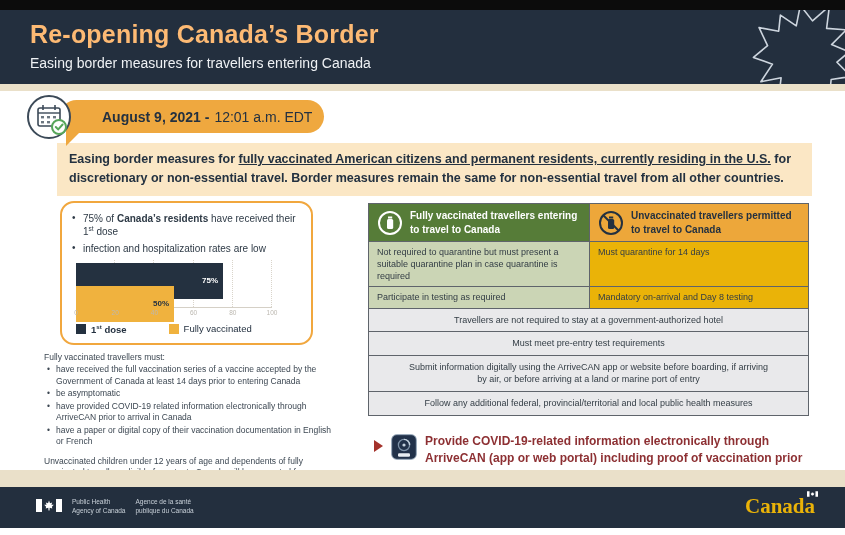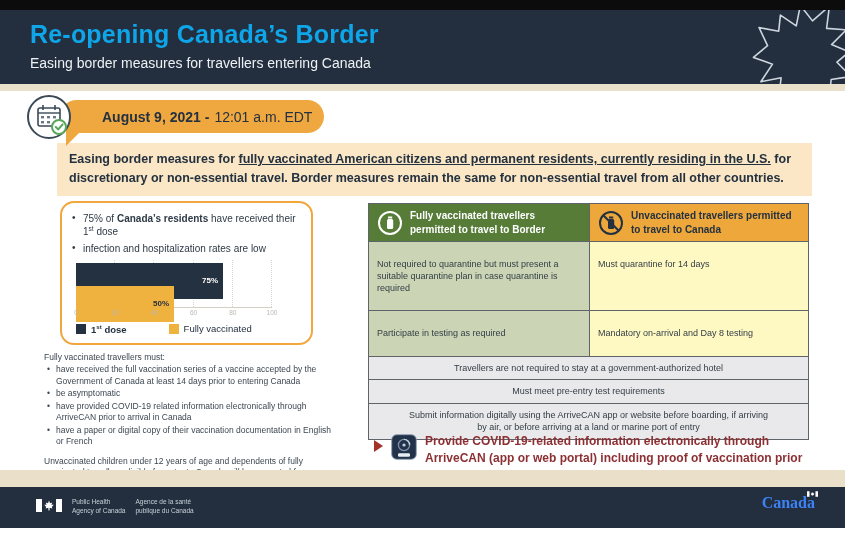--- a/index.html
+++ b/index.html
@@ -1,21 +1,21 @@
 <!DOCTYPE html>
 <html><head>
 <meta charset="utf-8">
 <style>
   * { margin:0; padding:0; box-sizing:border-box; }
   body { font-family:"Liberation Sans", sans-serif; background:#ffffff; }
   .screen { position:relative; width:845px; height:535px; overflow:hidden; background:#ffffff; }
 
   .top-bar { position:absolute; left:0; top:0; width:845px; height:10px; background:#0c0c0c; }
   .header { position:absolute; left:0; top:10px; width:845px; height:74px; background:#232f3e; overflow:hidden; }
-  .header .title { position:absolute; left:30px; top:10px; font-size:25px; font-weight:bold; color:#0ea5e9; letter-spacing:.2px; }
+  .header .title { position:absolute; left:30px; top:10px; font-size:25px; font-weight:bold; color:#fdba74; letter-spacing:.2px; }
   .header .subtitle { position:absolute; left:30px; top:45px; font-size:14px; color:#eef1f4; }
   .leaf-svg { position:absolute; right:-30px; top:-8px; }
 
   .strip-top { position:absolute; left:0; top:84px; width:845px; height:7px; background:#eae0c9; }
   .strip-bottom { position:absolute; left:0; top:470px; width:845px; height:17px; background:#eae0c9; }
 
   .cal-icon { position:absolute; left:26px; top:94px; width:46px; height:46px; z-index:3; }
   .date-badge { position:absolute; left:60px; top:100px; width:264px; height:33px; background:#efa83f; border-radius:17px; display:flex; align-items:center; padding-left:42px; z-index:2; color:#243140; font-size:14px; white-space:nowrap; }
   .date-badge .d { font-weight:bold; margin-right:5px; }
   .badge-tail { position:absolute; left:66px; top:130px; width:0; height:0; border-top:16px solid #efa83f; border-right:16px solid transparent; z-index:1; }
@@ -45,39 +45,39 @@
 
   .notes { position:absolute; left:44px; top:352px; width:296px; font-size:8.5px; color:#3c4752; line-height:1.35; }
   .notes ul { list-style:none; margin-top:1px; }
   .notes li { position:relative; padding-left:12px; margin-bottom:1px; }
   .notes li::before { content:"•"; position:absolute; left:3px; }
   .notes .para { margin-top:8px; }
 
   .rtable { position:absolute; left:368px; top:203px; width:441px; border:1px solid #5f646b; font-size:9px; color:#333d45; background:#e9e9eb; }
   .trow { display:flex; border-bottom:1px solid #5f646b; }
   .trow:last-child { border-bottom:none; }
-  .tcell { padding:16px 8px; line-height:1.35; }
+  .tcell { padding:4px 8px; line-height:1.35; }
   .tcell.lft { width:221px; border-right:1px solid #5f646b; }
   .tcell.rgt { flex:1; }
   .thgreen { background:#567c38; color:#ffffff; font-weight:bold; font-size:10px; display:flex; align-items:center; gap:7px; padding:5px 8px; }
   .thyellow { background:#eda73a; color:#243140; font-weight:bold; font-size:10px; display:flex; align-items:center; gap:7px; padding:5px 8px; }
   .cgreen { background:#cbd5b5; }
-  .cpeach { background:#fef9c3; }
+  .cpeach { background:#eab308; }
   .tfull { width:100%; background:#e9e9eb; text-align:center; padding:5px 13px; line-height:1.4; }
   .hicon { flex:0 0 auto; display:inline-flex; }
 
   .arrivecan { position:absolute; left:374px; top:433px; width:438px; display:flex; gap:8px; align-items:flex-start; }
   .red-arrow { width:0; height:0; border-left:9px solid #a4322b; border-top:6px solid transparent; border-bottom:6px solid transparent; margin-top:7px; flex:0 0 auto; }
   .ac-icon { flex:0 0 auto; margin-top:1px; }
   .ac-text { font-size:12px; font-weight:bold; color:#8d3033; line-height:1.45; }
 
   .footer { position:absolute; left:0; top:487px; width:845px; height:41px; background:#232f3e; }
   .fip { position:absolute; left:36px; top:11px; display:flex; gap:10px; align-items:flex-start; }
   .fip .txt { font-size:6.5px; color:#c9d1d9; line-height:1.35; }
-  .wordmark { position:absolute; right:30px; top:7px; font-family:"Liberation Serif", serif; font-weight:bold; font-size:16px; color:#3b82f6; }
+  .wordmark { position:absolute; right:30px; top:7px; font-family:"Liberation Serif", serif; font-weight:bold; font-size:21px; color:#eab308; }
   .wm-flag { position:absolute; right:-3px; top:-3px; }
 </style>
 </head>
 <body>
 
 <div class="screen">
 
   <div class="top-bar"></div>
 
   <div class="header">
@@ -179,21 +179,21 @@
   <div class="rtable">
     <div class="trow">
       <div class="tcell lft thgreen">
         <span class="hicon">
           <svg width="26" height="26" viewBox="0 0 26 26">
             <circle cx="13" cy="13" r="11" fill="none" stroke="#ffffff" stroke-width="2"></circle>
             <rect x="11" y="6.5" width="4.2" height="2" fill="#ffffff"></rect>
             <rect x="10" y="9" width="6.2" height="10" rx="1.5" fill="#ffffff"></rect>
           </svg>
         </span>
-        <span>Fully vaccinated travellers permitted to travel to Border</span>
+        <span>Fully vaccinated travellers entering to travel to Canada</span>
       </div>
       <div class="tcell rgt thyellow">
         <span class="hicon">
           <svg width="26" height="26" viewBox="0 0 26 26">
             <circle cx="13" cy="13" r="11" fill="none" stroke="#243140" stroke-width="2"></circle>
             <rect x="11" y="6.5" width="4.2" height="2" fill="#243140"></rect>
             <rect x="10" y="9" width="6.2" height="10" rx="1.5" fill="#243140"></rect>
             <line x1="5" y1="5" x2="21" y2="21" stroke="#243140" stroke-width="2"></line>
           </svg>
         </span>
@@ -209,20 +209,23 @@
       <div class="tcell rgt cpeach">Mandatory on-arrival and Day 8 testing</div>
     </div>
     <div class="trow">
       <div class="tfull">Travellers are not required to stay at a government-authorized hotel</div>
     </div>
     <div class="trow">
       <div class="tfull">Must meet pre-entry test requirements</div>
     </div>
     <div class="trow">
       <div class="tfull" style="max-width:441px; padding-left:34px; padding-right:34px;">Submit information digitally using the ArriveCAN app or website before boarding, if arriving by air, or before arriving at a land or marine port of entry</div>
+    </div>
+    <div class="trow">
+      <div class="tfull">Follow any additional federal, provincial/territorial and local public health measures</div>
     </div>
   </div>
 
   <div class="arrivecan">
     <div class="red-arrow"></div>
     <span class="ac-icon">
       <svg width="26" height="26" viewBox="0 0 26 26">
         <rect x="0.7" y="0.7" width="24.6" height="24.6" rx="5" fill="#22324a" stroke="#8fa3b5" stroke-width="0.9"></rect>
         <circle cx="13" cy="11" r="5.6" fill="none" stroke="#7f93a8" stroke-width="1.3"></circle>
         <path d="M13,5.4 A5.6,5.6 0 0 1 18.6,11" fill="none" stroke="#c3d0dc" stroke-width="1.3"></path>

